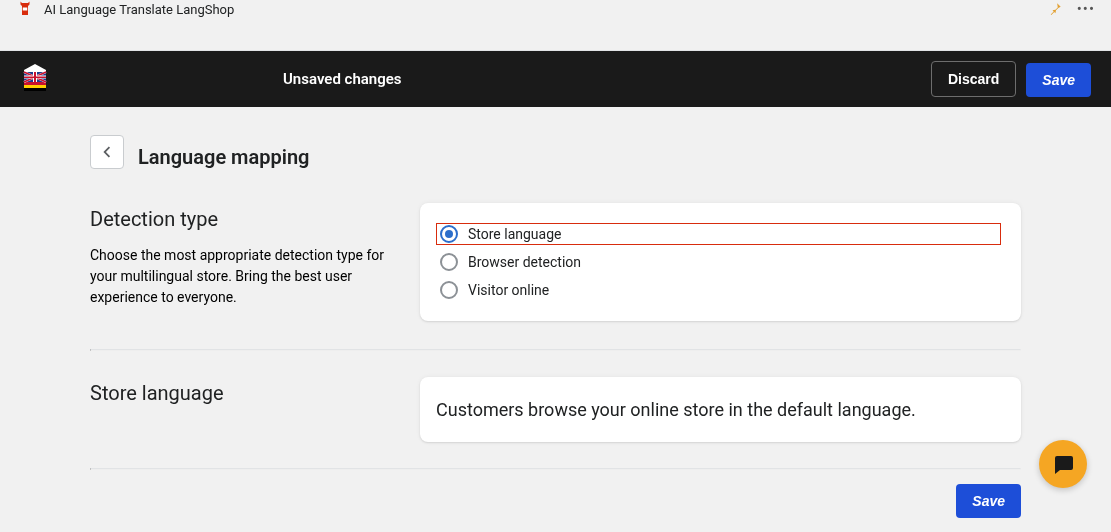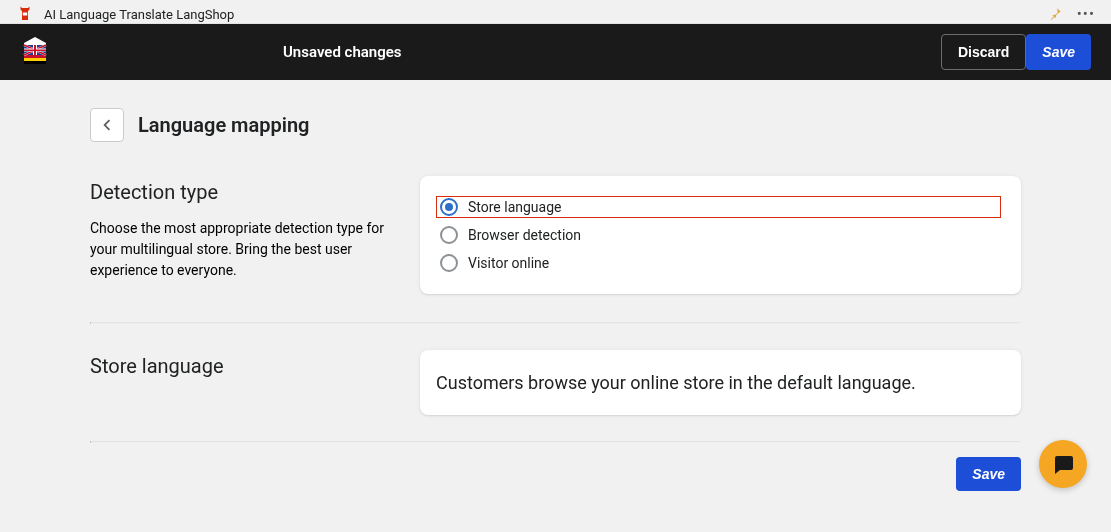--- a/index.html
+++ b/index.html
@@ -6,25 +6,25 @@
     body {
       font-family: -apple-system, BlinkMacSystemFont, "Segoe UI", Roboto, sans-serif;
       background: #f1f1f1;
       color: #202223;
       width: 1111px;
       height: 532px;
       overflow: hidden;
       position: relative;
     }
     .top-strip {
-      height: 24px;
+      height: 51px;
       background: #f1f1f1;
       border-bottom: 1px solid #e1e3e5;
       display: flex;
-      align-items: flex-end;
+      align-items: flex-start;
       padding: 0 16px;
       justify-content: space-between;
     }
     .top-strip-left {
       display: flex;
       align-items: center;
       gap: 10px;
     }
     .top-strip-left .app-name {
       font-size: 13px;
@@ -68,20 +68,22 @@
       height: 34px;
     }
     .unsaved {
       color: #fff;
       font-size: 15px;
       font-weight: 600;
       margin-left: 200px;
     }
     .black-bar-right {
       display: flex;
+      gap: 10px;
+      align-items: flex-end;
     }
     .btn {
       border-radius: 4px;
       padding: 9px 16px;
       font-size: 14px;
       font-weight: 600;
       cursor: pointer;
       border: none;
     }
     .btn-discard {
@@ -92,21 +94,21 @@
     .btn-save {
       background: #1d4ed8;
       color: #fff;
       font-style: italic;
     }
     .page {
       padding: 28px 90px 0 90px;
     }
     .page-header {
       display: flex;
-      align-items: center;
+      align-items: flex-end;
       gap: 14px;
       margin-bottom: 28px;
     }
     .back-btn {
       width: 34px;
       height: 34px;
       border: 1px solid #c9cccf;
       border-radius: 4px;
       background: #fff;
       display: flex;

